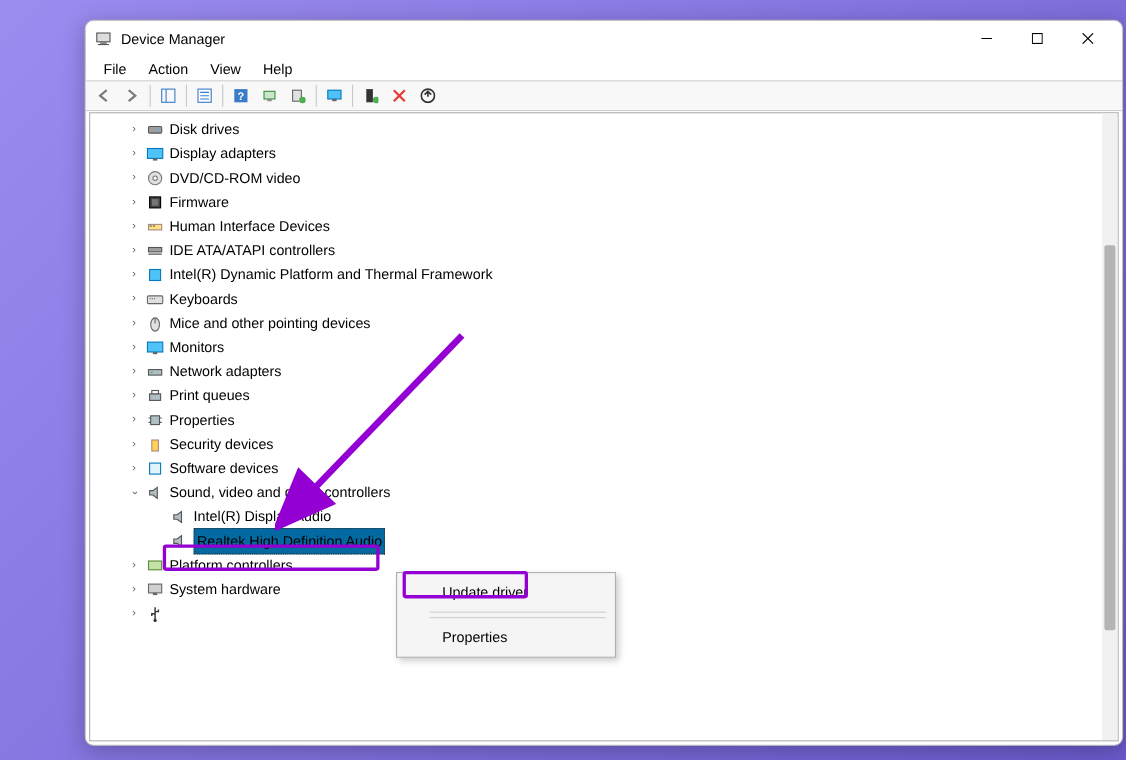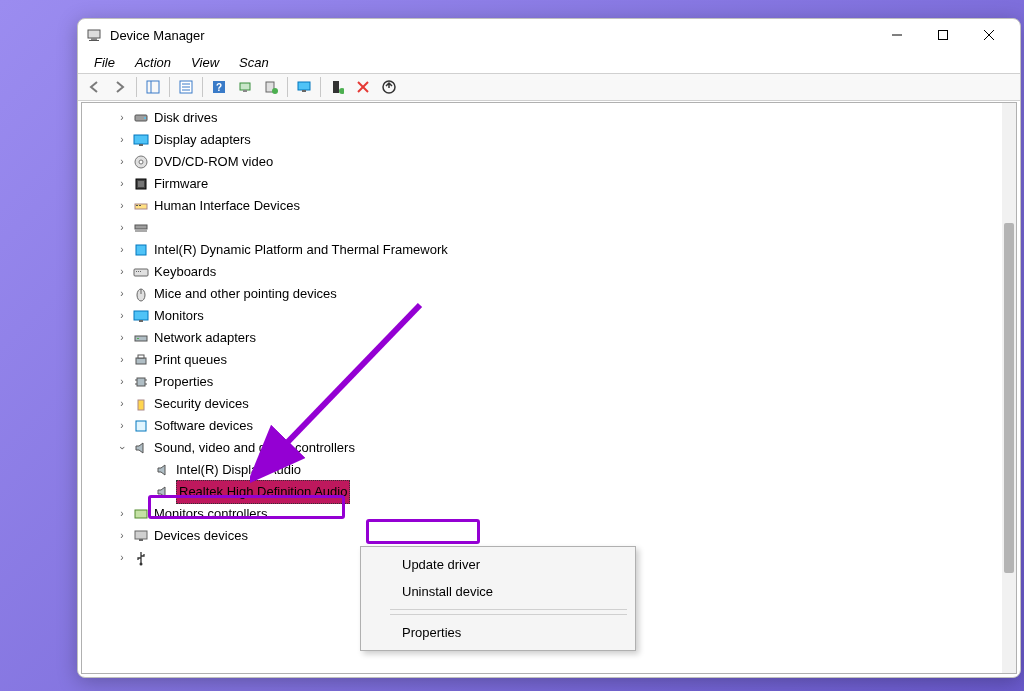--- a/index.html
+++ b/index.html
@@ -54,21 +54,20 @@
   font-size: 12px;
   cursor: default;
 }
 
 .menubar {
   height: 22px;
   display: flex;
   align-items: center;
   padding: 0 6px;
   font-size: 13px;
-  font-style: italic;
 }
 .menubar .menu-item { padding: 2px 10px; }
 
 .toolbar {
   height: 28px;
   border-top: 1px solid #d0d0d0;
   border-bottom: 1px solid #d0d0d0;
   background: #f8f8f8;
   display: flex;
   align-items: center;
@@ -119,21 +118,21 @@
 .dev-icon {
   width: 18px; height: 16px;
   margin-right: 4px;
   display: inline-flex;
   align-items: center;
   justify-content: center;
   flex-shrink: 0;
 }
 .child-row { padding-left: 72px; }
 .selected {
-  background: #be185d;
+  background: #0369a1;
   border: 1px dotted #333;
   padding: 0 2px;
 }
 .scrollbar {
   position: absolute;
   right: 0; top: 0;
   width: 14px; height: 100%;
   background: #f1f1f1;
 }
 .scroll-thumb {
@@ -209,21 +208,21 @@
             <line x1="10" y1="0" x2="0" y2="10" stroke="#000" stroke-width="1"></line>
           </svg>
       </div>
     </div>
   </div>
 
   <div class="menubar">
     <div class="menu-item">File</div>
     <div class="menu-item">Action</div>
     <div class="menu-item">View</div>
-    <div class="menu-item">Scan</div>
+    <div class="menu-item">Help</div>
   </div>
 
   <div class="toolbar">
     <div class="tool-btn">
         <svg width="14" height="14" viewBox="0 0 14 14">
           <path d="M10 2 L4 7 L10 12" fill="none" stroke="#7a7a7a" stroke-width="2"></path>
         </svg>
       </div>
     <div class="tool-btn">
         <svg width="14" height="14" viewBox="0 0 14 14">
@@ -353,20 +352,21 @@
       </div>
 
       <div class="tree-row">
         <span class="expander">›</span>
         <span class="dev-icon">
             <svg width="16" height="16">
               <rect x="2" y="5" width="12" height="4" fill="#9e9e9e" stroke="#555"></rect>
               <line x1="2" y1="11" x2="14" y2="11" stroke="#555"></line>
             </svg>
           </span>
+        <span>IDE ATA/ATAPI controllers</span>
       </div>
 
       <div class="tree-row">
         <span class="expander">›</span>
         <span class="dev-icon">
             <svg width="16" height="16">
               <rect x="3" y="3" width="10" height="10" fill="#4fc3f7" stroke="#0277bd"></rect>
             </svg>
           </span>
         <span>Intel(R) Dynamic Platform and Thermal Framework</span>
@@ -491,54 +491,53 @@
         <span class="selected">Realtek High Definition Audio</span>
       </div>
 
       <div class="tree-row">
         <span class="expander">›</span>
         <span class="dev-icon">
             <svg width="16" height="16">
               <rect x="2" y="4" width="12" height="8" fill="#c5e1a5" stroke="#558b2f"></rect>
             </svg>
           </span>
-        <span>Monitors controllers</span>
+        <span>Platform controllers</span>
       </div>
 
       <div class="tree-row">
         <span class="expander">›</span>
         <span class="dev-icon">
             <svg width="16" height="16">
               <rect x="2" y="3" width="12" height="8" fill="#d0d0d0" stroke="#666"></rect>
               <rect x="6" y="11" width="4" height="2" fill="#666"></rect>
             </svg>
           </span>
-        <span>Devices devices</span>
+        <span>System hardware</span>
       </div>
 
       <div class="tree-row">
         <span class="expander">›</span>
         <span class="dev-icon">
             <svg width="16" height="16">
               <path d="M8 2 L8 14 M8 6 L11 6 L11 4 M8 8 L5 8 L5 10" fill="none" stroke="#333" stroke-width="1.3"></path>
               <circle cx="8" cy="14" r="1.5" fill="#333"></circle>
             </svg>
           </span>
       </div>
 
     </div>
     <div class="scrollbar">
       <div class="scroll-thumb" style="top:120px;height:350px"></div>
     </div>
   </div>
 </div>
 
-<div class="context-menu" style="left:360px; top:546px; width:276px;padding-left:23px;">
+<div class="context-menu" style="left:360px; top:520px; width:200px;padding-left:23px;">
   <div class="ctx-item">Update driver</div>
-  <div class="ctx-item">Uninstall device</div>
   <div class="ctx-sep"></div>
   <div class="ctx-sep"></div>
   <div class="ctx-item ctx-bold">Properties</div>
 </div>
 
 <div class="highlight-box" style="left:148px; top:495px; width:197px; height:24px;"></div>
 <div class="highlight-box" style="left:366px; top:519px; width:114px; height:25px;"></div>
 
 <svg class="annotation-arrow" style="left:250px; top:285px;" width="200" height="200">
   <defs>

